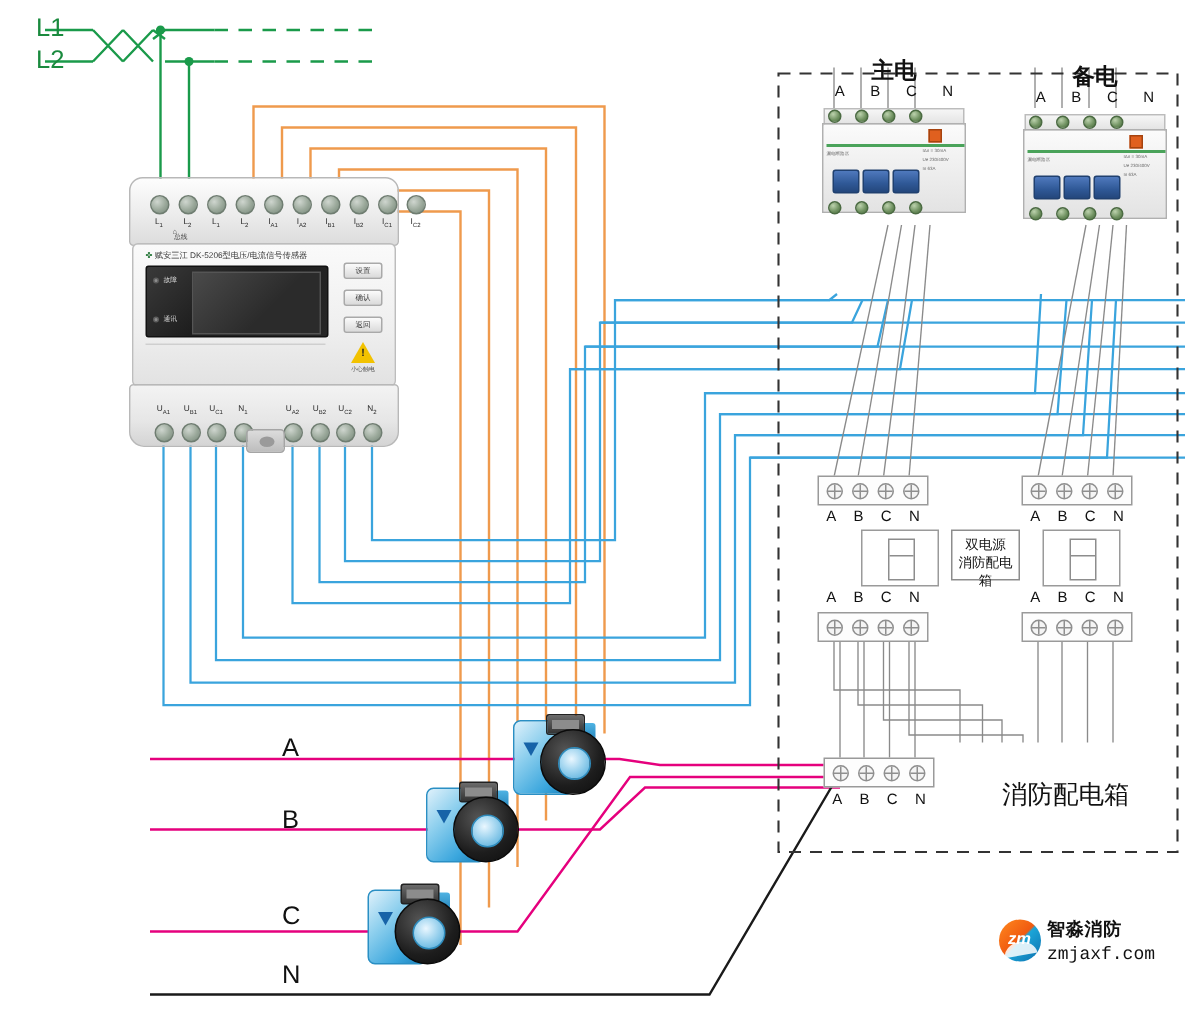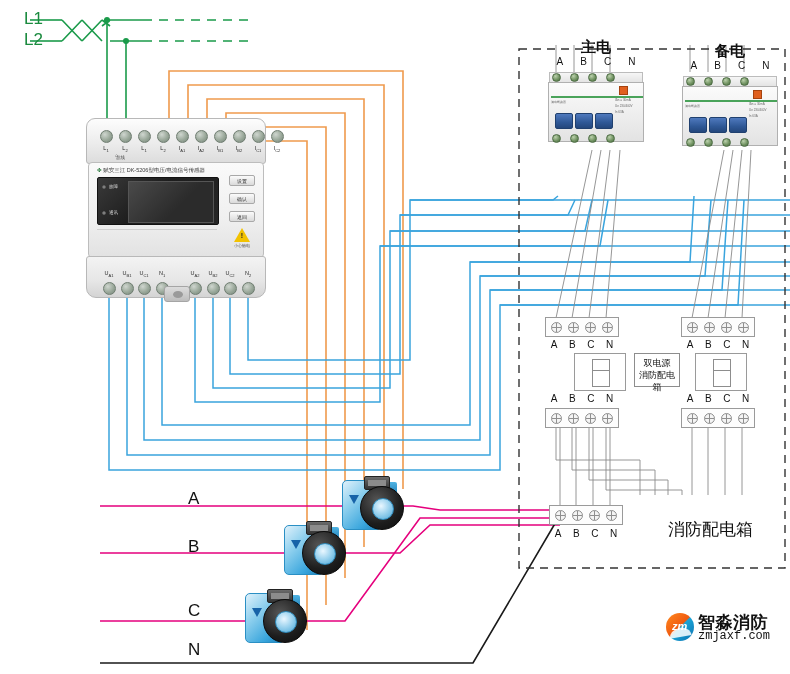--- a/index.html
+++ b/index.html
@@ -108,21 +108,21 @@
      background:linear-gradient(180deg,#4fb3e3,#1e7cb4);}
 
   .phlab{position:absolute;font-size:17px;color:#111;}
   .bus-lab{position:absolute;font-size:17px;color:#1a8a3e;font-weight:normal;margin-left:20px;}
   .logo{position:absolute;left:666px;top:608px;width:120px;height:40px;}
   .logo-badge{position:absolute;left:0;top:5px;width:28px;height:28px;border-radius:50%;
      background:linear-gradient(135deg,#ff8a1f 0%,#f05a10 48%,#1ba5d8 52%,#0d6fae 100%);}
   .logo-badge:after{content:"";position:absolute;left:3px;top:15px;width:22px;height:9px;
      background:#ffffff;opacity:.85;border-radius:50% 50% 0 0 / 100% 100% 0 0;transform:rotate(-10deg);}
   .logo-zm{position:absolute;left:6px;top:7px;font-size:11px;color:#fff;font-weight:bold;font-style:italic;}
-  .logo-cn{position:absolute;left:32px;top:3px;font-size:17px;color:#111;font-weight:bold;letter-spacing:0.5px;}
+  .logo-cn{position:absolute;left:32px;top:3px;font-size:12px;color:#111;font-weight:bold;letter-spacing:0.5px;}
   .logo-en{position:absolute;left:32px;top:21px;font-size:12px;color:#111;font-family:"Liberation Mono",monospace;}
 </style>
 </head>
 <body>
 
 <div id="stage">
 
   <svg id="wires" viewBox="0 0 790 674">
 
     <g stroke="#1a9a4a" fill="none" stroke-width="1.6">

